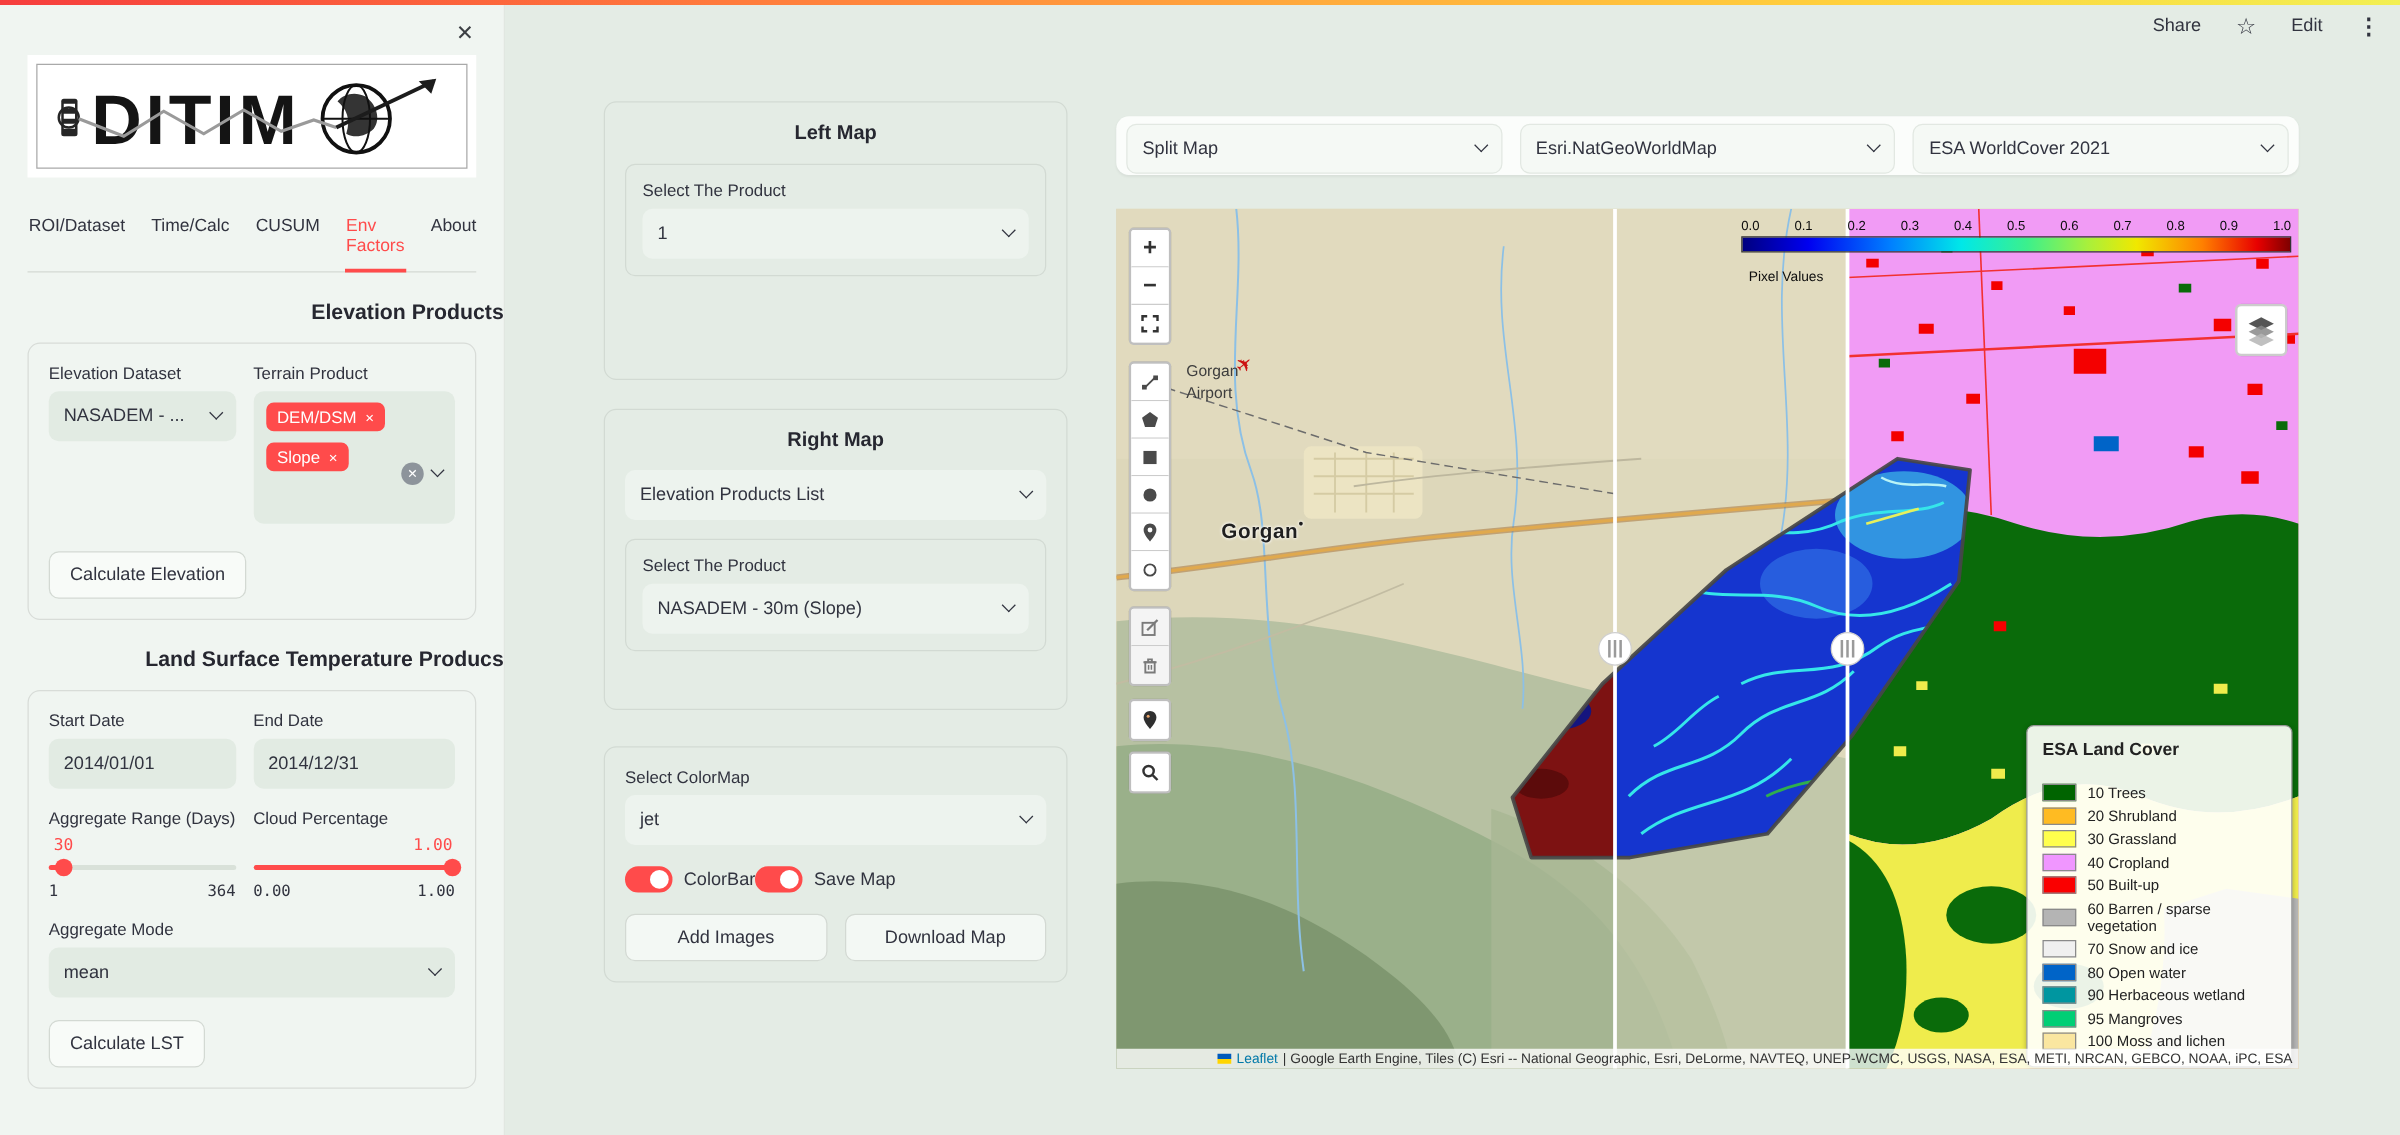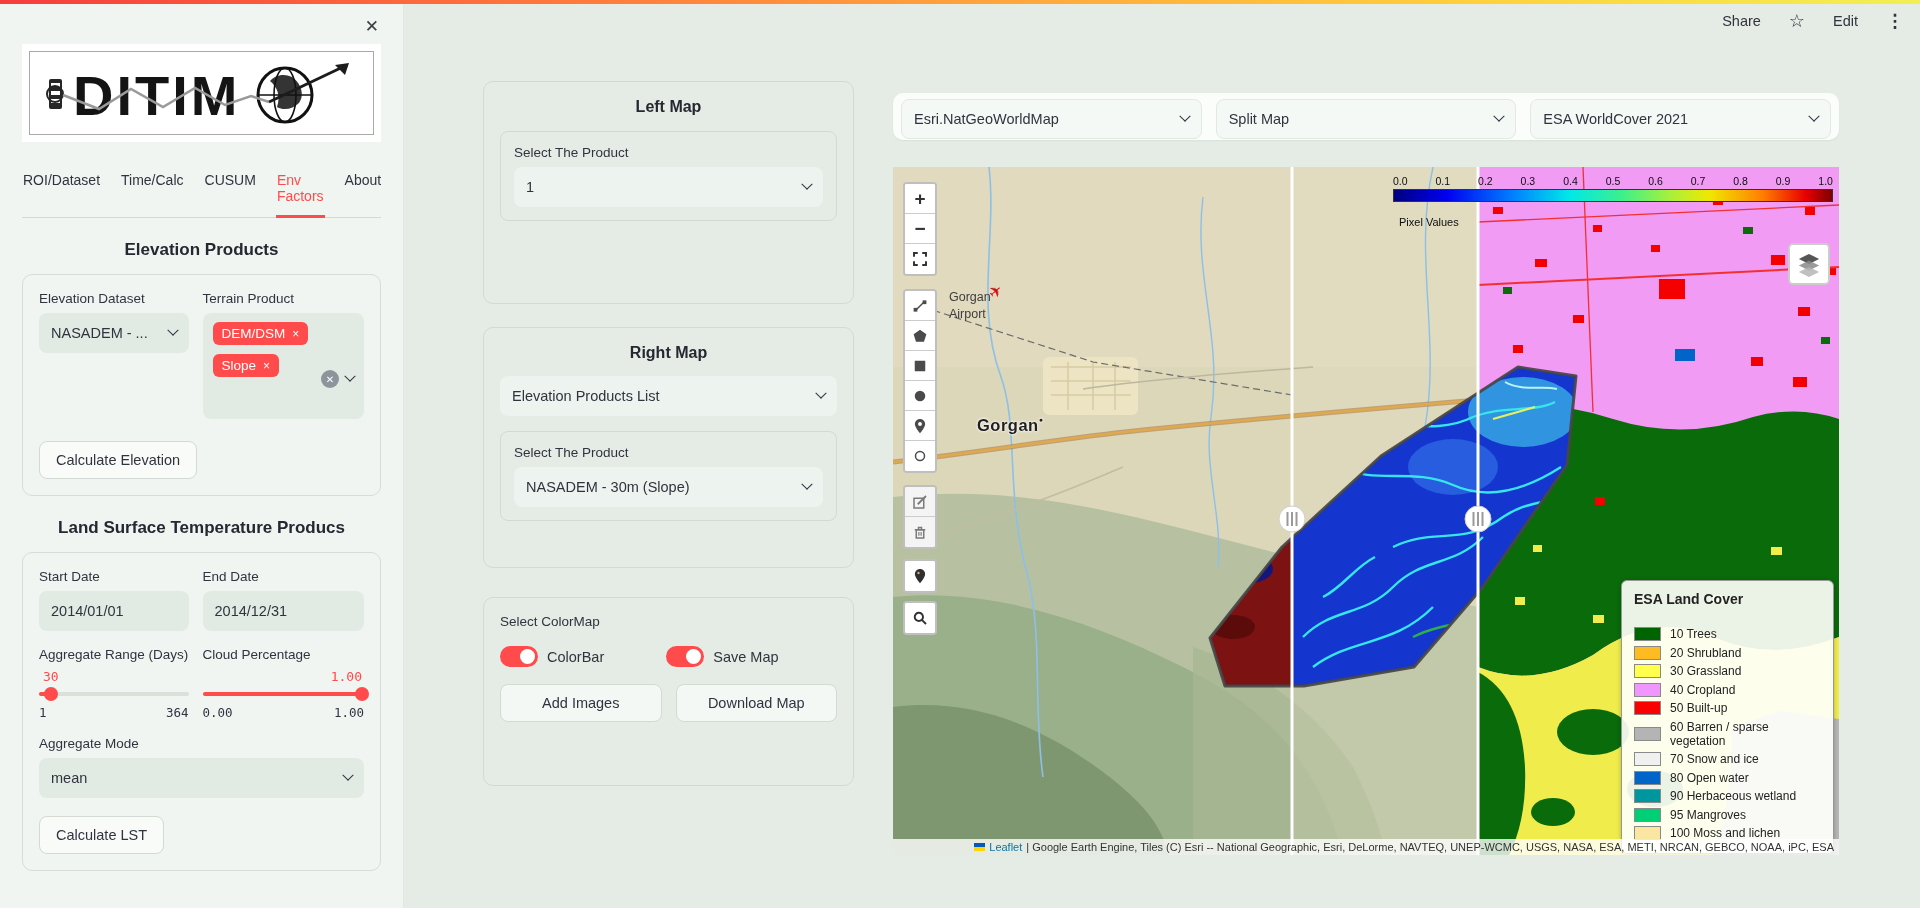--- a/index.html
+++ b/index.html
@@ -22,21 +22,21 @@
 
   
   .sidebar { position:absolute; left:0; top:4px; bottom:0; width:404px; background:#f0f5f1;
     border-right:1px solid #e1e7e1; z-index:10; }
   .close-x { position:absolute; top:12px; right:24px; font-size:17px; color:#3c3f44; }
   .logo { margin:40px 22px 0; height:98px; background:#ffffff; padding:7px; }
   .logo-inner { height:100%; border:1px solid #a9a9a9; display:flex; align-items:center; justify-content:center; background:#fff; }
   .tabs { display:flex; gap:19px; margin:24px 22px 0; border-bottom:1px solid #d4d9d4; }
   .tab { font-size:14px; padding:6px 1px 11px; color:#31333f; }
   .tab.active { color:#ff4b4b; border-bottom:3px solid #ff4b4b; margin-bottom:-1px; }
-  .section-title { text-align:center; font-weight:bold; font-size:17px; margin:22px 0 14px; color:#262730; }
+  .section-title { text-align:right; font-weight:bold; font-size:17px; margin:22px 0 14px; color:#262730; }
   .card { margin:0 22px; border:1px solid #d8dcd8; border-radius:10px; padding:16px; background:transparent; }
   .row2 { display:grid; grid-template-columns:1fr 1.08fr; gap:14px; }
   .field-label { font-size:13.5px; margin-bottom:7px; color:#31333f; }
   .select { height:40px; background:#e2ebe3; border-radius:8px; display:flex; align-items:center;
     justify-content:space-between; padding:0 12px; font-size:14.5px; }
   .select.light { background:#edf3ee; }
   .select.white { background:#f5f9f5; border:1px solid #e2e8e2; }
   .chev { width:8px; height:8px; border-right:1.8px solid #31333f; border-bottom:1.8px solid #31333f;
     transform:rotate(45deg) translate(-2px,-2px); flex:none; }
   .multiselect { background:#e2ebe3; border-radius:8px; padding:9px 10px; min-height:106px;
@@ -59,21 +59,21 @@
   .thumb { position:absolute; top:50%; transform:translate(-50%,-50%); width:14px; height:14px;
     border-radius:50%; background:#ff4b4b; }
   .minmax { display:flex; justify-content:space-between; font-family:"DejaVu Sans Mono", monospace;
     font-size:12.5px; color:#31333f; }
 
   
   .panel { position:absolute; left:483px; width:371px; border:1px solid #d2dad3; border-radius:10px;
     padding:16px; }
   .panel-title { text-align:center; font-weight:bold; font-size:16px; margin-bottom:14px; color:#262730; }
   .inner-box { border:1px solid #d2dad3; border-radius:8px; padding:13px; margin-top:15px; }
-  .toggles { display:flex; gap:62px; margin-top:17px; align-items:center; }
+  .toggles { display:flex; margin-top:17px; align-items:center; }
   .toggle-wrap { display:flex; align-items:center; gap:9px; font-size:14.5px; }
   .toggle { width:38px; height:21px; border-radius:11px; background:#ff4b4b; position:relative; flex:none; }
   .knob { position:absolute; right:3px; top:3px; width:15px; height:15px; border-radius:50%; background:#fff; }
   .btn-row { display:flex; gap:14px; margin-top:17px; }
   .btn-row .btn { flex:1; text-align:center; background:#f3f8f4; }
 
   
   .topbar { position:absolute; left:893px; top:93px; width:946px; height:47px; background:#fbfdfb;
     border-radius:10px; box-shadow:0 1px 2px rgba(0,0,0,.05); display:flex; gap:14px; padding:6px 8px; z-index:5; }
   .topbar .select { flex:1; }
@@ -272,20 +272,24 @@
     <div class="field-label">Select The Product</div>
     <div class="select light">
       <span>NASADEM - 30m (Slope)</span>
       <span class="chev"></span>
     </div>
   </div>
 </div>
 
 <div class="panel" style="top:597px;height:189px;">
   <div class="field-label">Select ColorMap</div>
+  <div class="select light">
+    <span>jet</span>
+    <span class="chev"></span>
+  </div>
   <div class="toggles">
     <div class="toggle-wrap">
       <span class="toggle">
           <span class="knob"></span>
         </span>
       <span>ColorBar</span>
     </div>
     <div class="toggle-wrap">
       <span class="toggle">
           <span class="knob"></span>
@@ -294,25 +298,25 @@
     </div>
   </div>
   <div class="btn-row">
     <div class="btn">Add Images</div>
     <div class="btn">Download Map</div>
   </div>
 </div>
 
 <div class="topbar">
   <div class="select white">
+    <span>Split Map</span>
+    <span class="chev"></span>
+  </div>
+  <div class="select white">
     <span>Esri.NatGeoWorldMap</span>
-    <span class="chev"></span>
-  </div>
-  <div class="select white">
-    <span>Split Map</span>
     <span class="chev"></span>
   </div>
   <div class="select white">
     <span>ESA WorldCover 2021</span>
     <span class="chev"></span>
   </div>
 </div>
 
 <div class="map">
   <svg class="map-canvas" width="946" height="688" viewBox="0 0 946 688">

